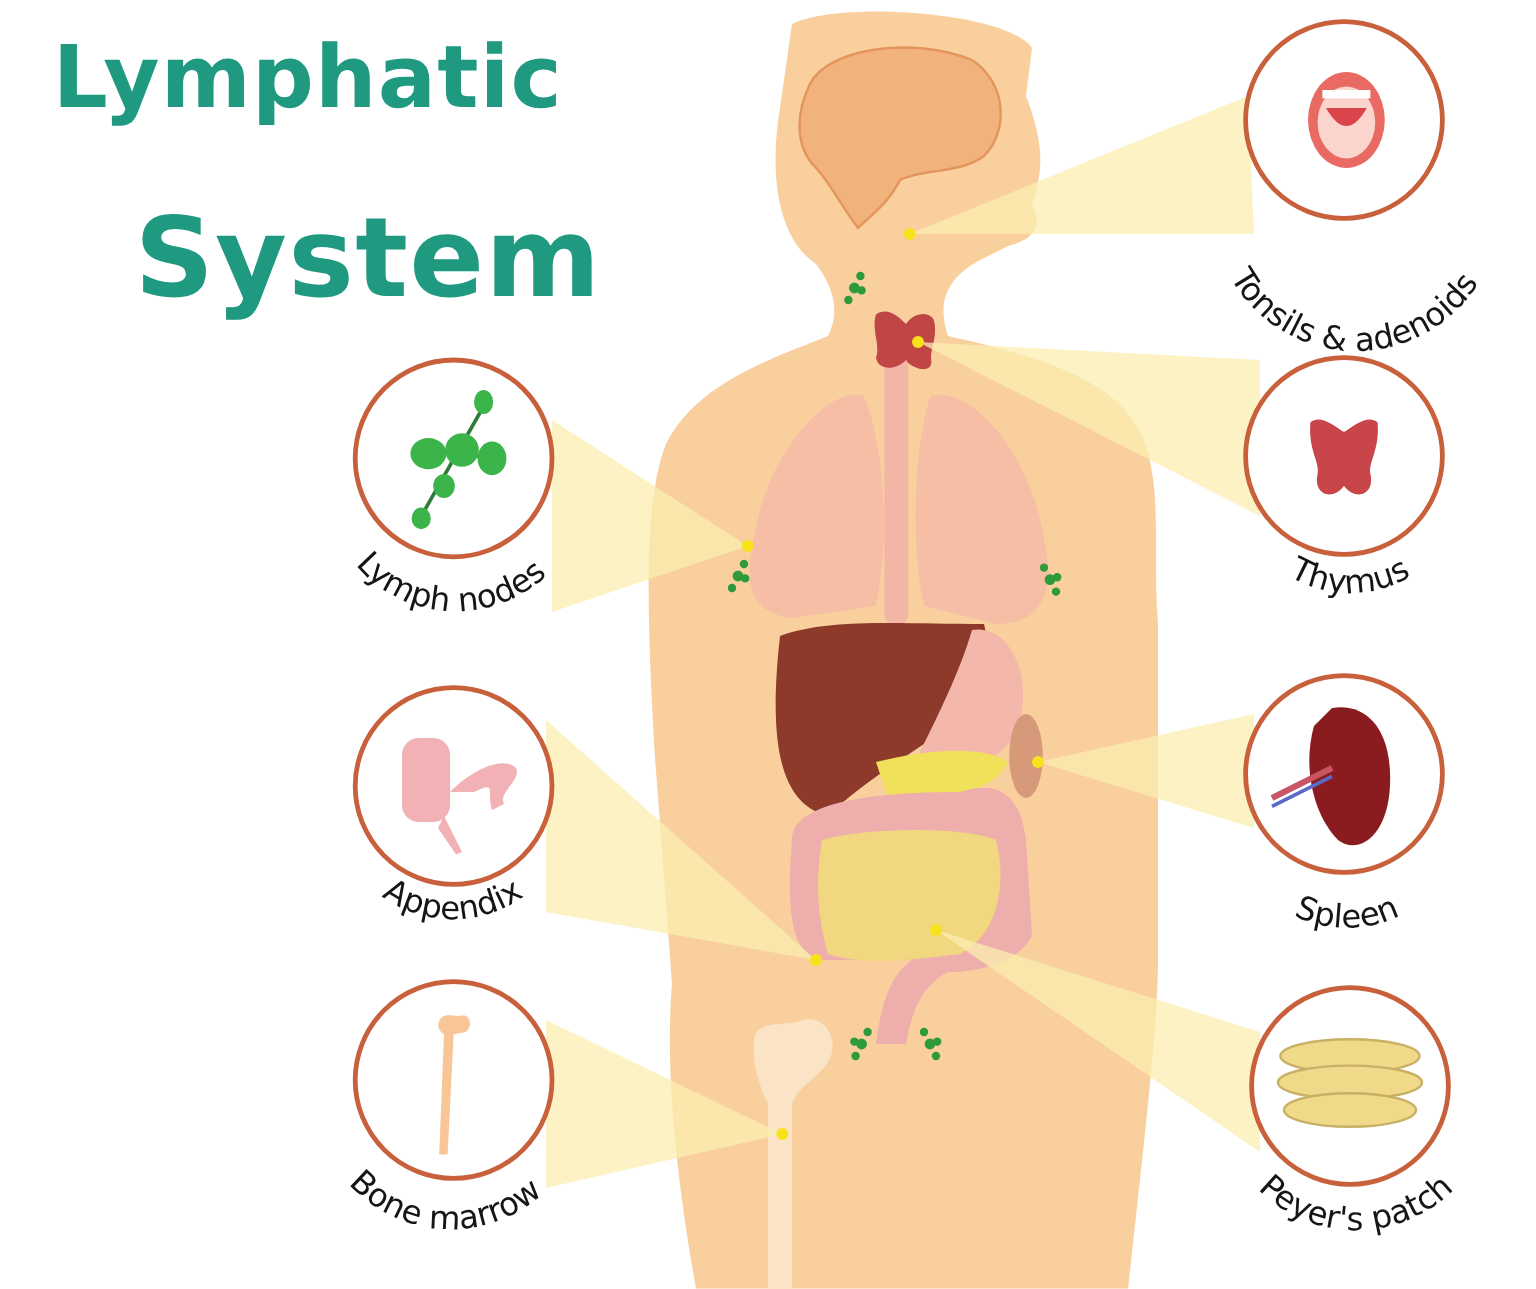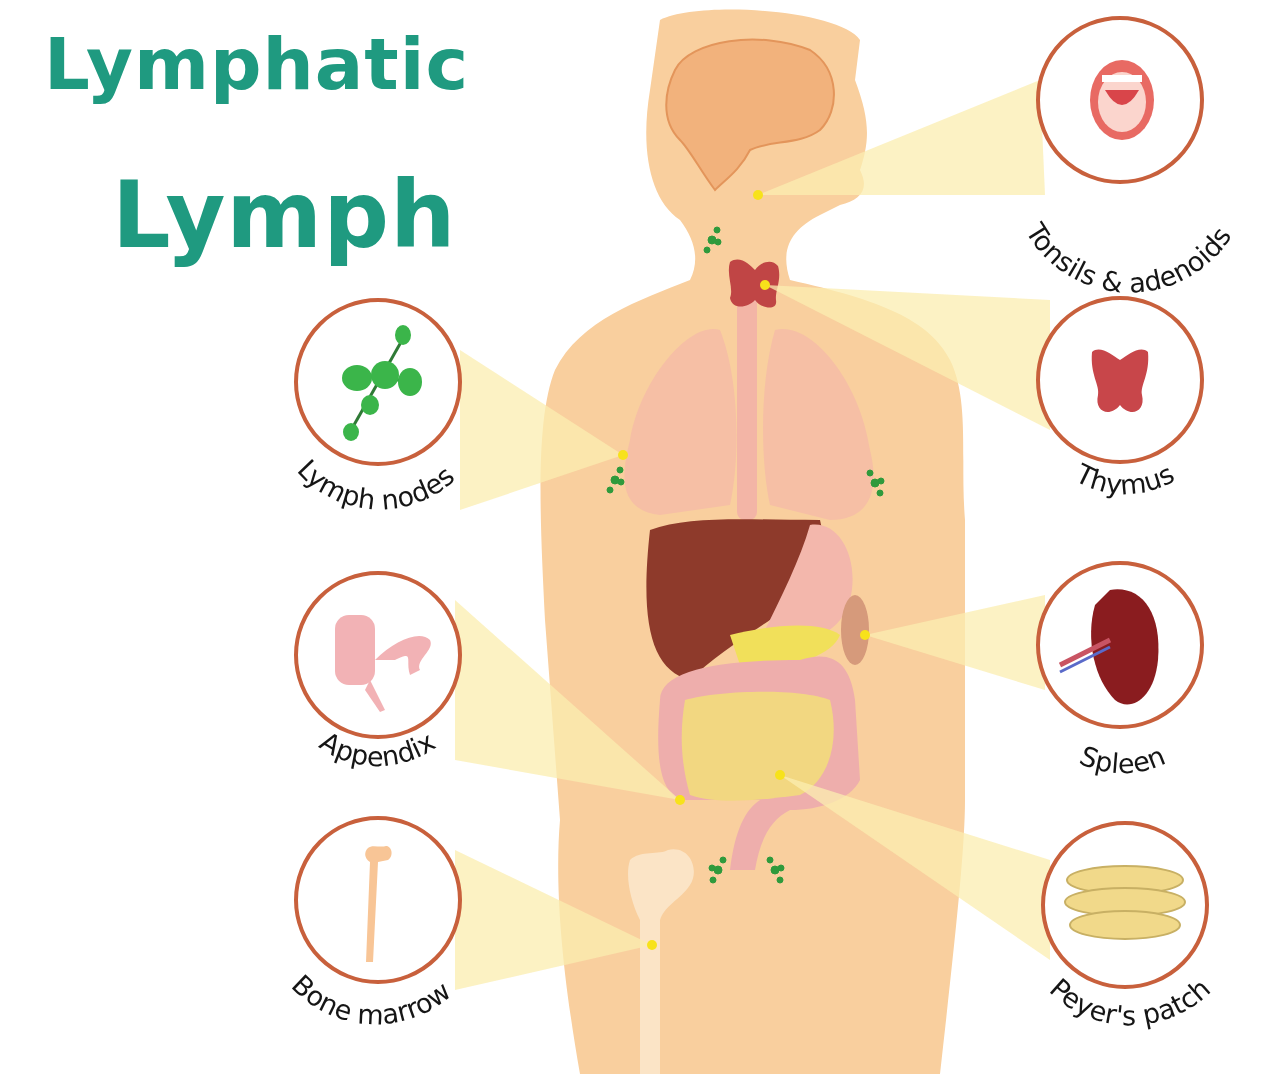--- a/index.html
+++ b/index.html
@@ -7,21 +7,21 @@
   .title { position: absolute; color: #1f9a80; font-family: "DejaVu Sans", sans-serif; font-weight: bold; text-align: center; line-height: 1; letter-spacing: 1px; }
   .title-line1 { left: 28px; top: 28px; font-size: 72px; width: 520px; text-align: left; margin-left: 16px; }
   .title-line2 { left: 112px; top: 170px; font-size: 92px; width: 380px; text-align: left; }
   svg.scene { position: absolute; left: 0; top: 0; }
   .label { font-family: "DejaVu Sans", sans-serif; font-size: 27px; fill: #151515; }
 </style>
 </head>
 <body>
 
 <div class="title title-line1">Lymphatic</div>
-<div class="title title-line2">Lymph</div>
+<div class="title title-line2">System</div>
 
 <svg class="scene" width="1280" height="1074" viewBox="0 0 1280 1074">
   <defs>
     <path id="arc-tonsils" d="M 1010 170 A 110 110 0 0 0 1250 175"></path>
     <path id="arc-thymus" d="M 1060 470 A 100 100 0 0 0 1190 470"></path>
     <path id="arc-spleen" d="M 1065 755 A 100 100 0 0 0 1180 755"></path>
     <path id="arc-peyers" d="M 1035 975 A 115 115 0 0 0 1225 975"></path>
     <path id="arc-lymph" d="M 280 445 A 110 110 0 0 0 475 455"></path>
     <path id="arc-appendix" d="M 305 735 A 100 100 0 0 0 450 735"></path>
     <path id="arc-bone" d="M 275 965 A 115 115 0 0 0 470 975"></path>

